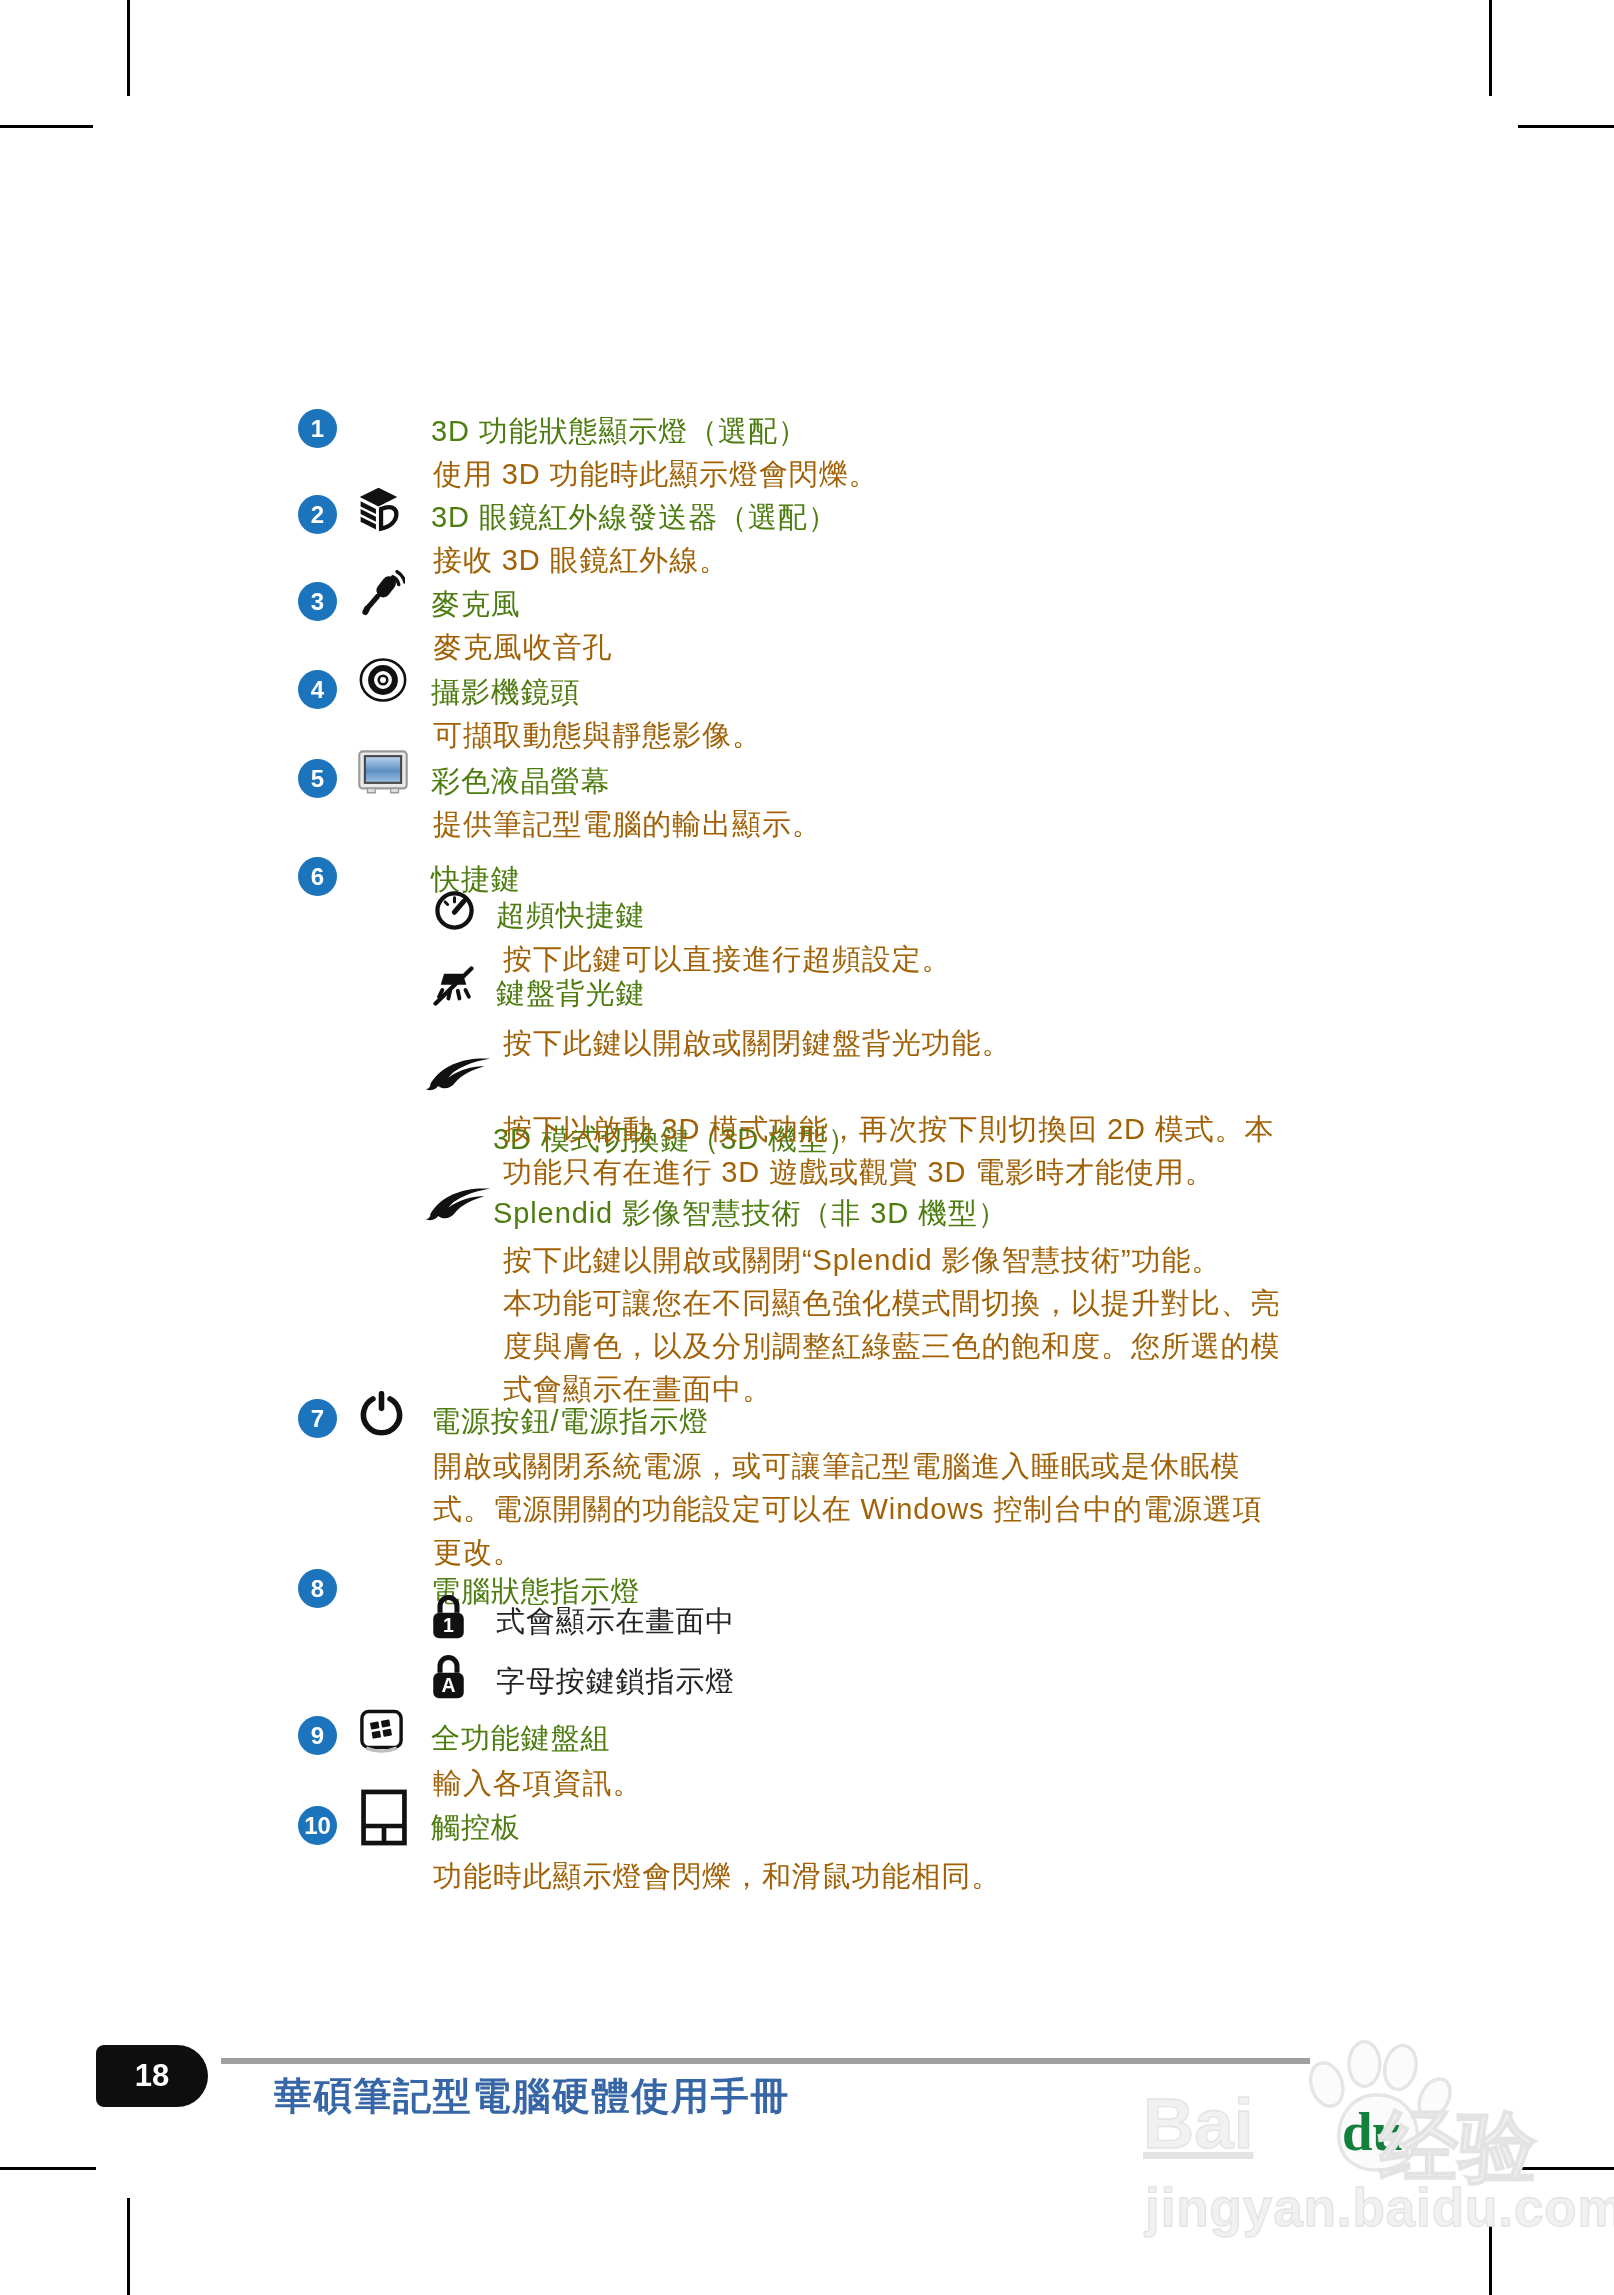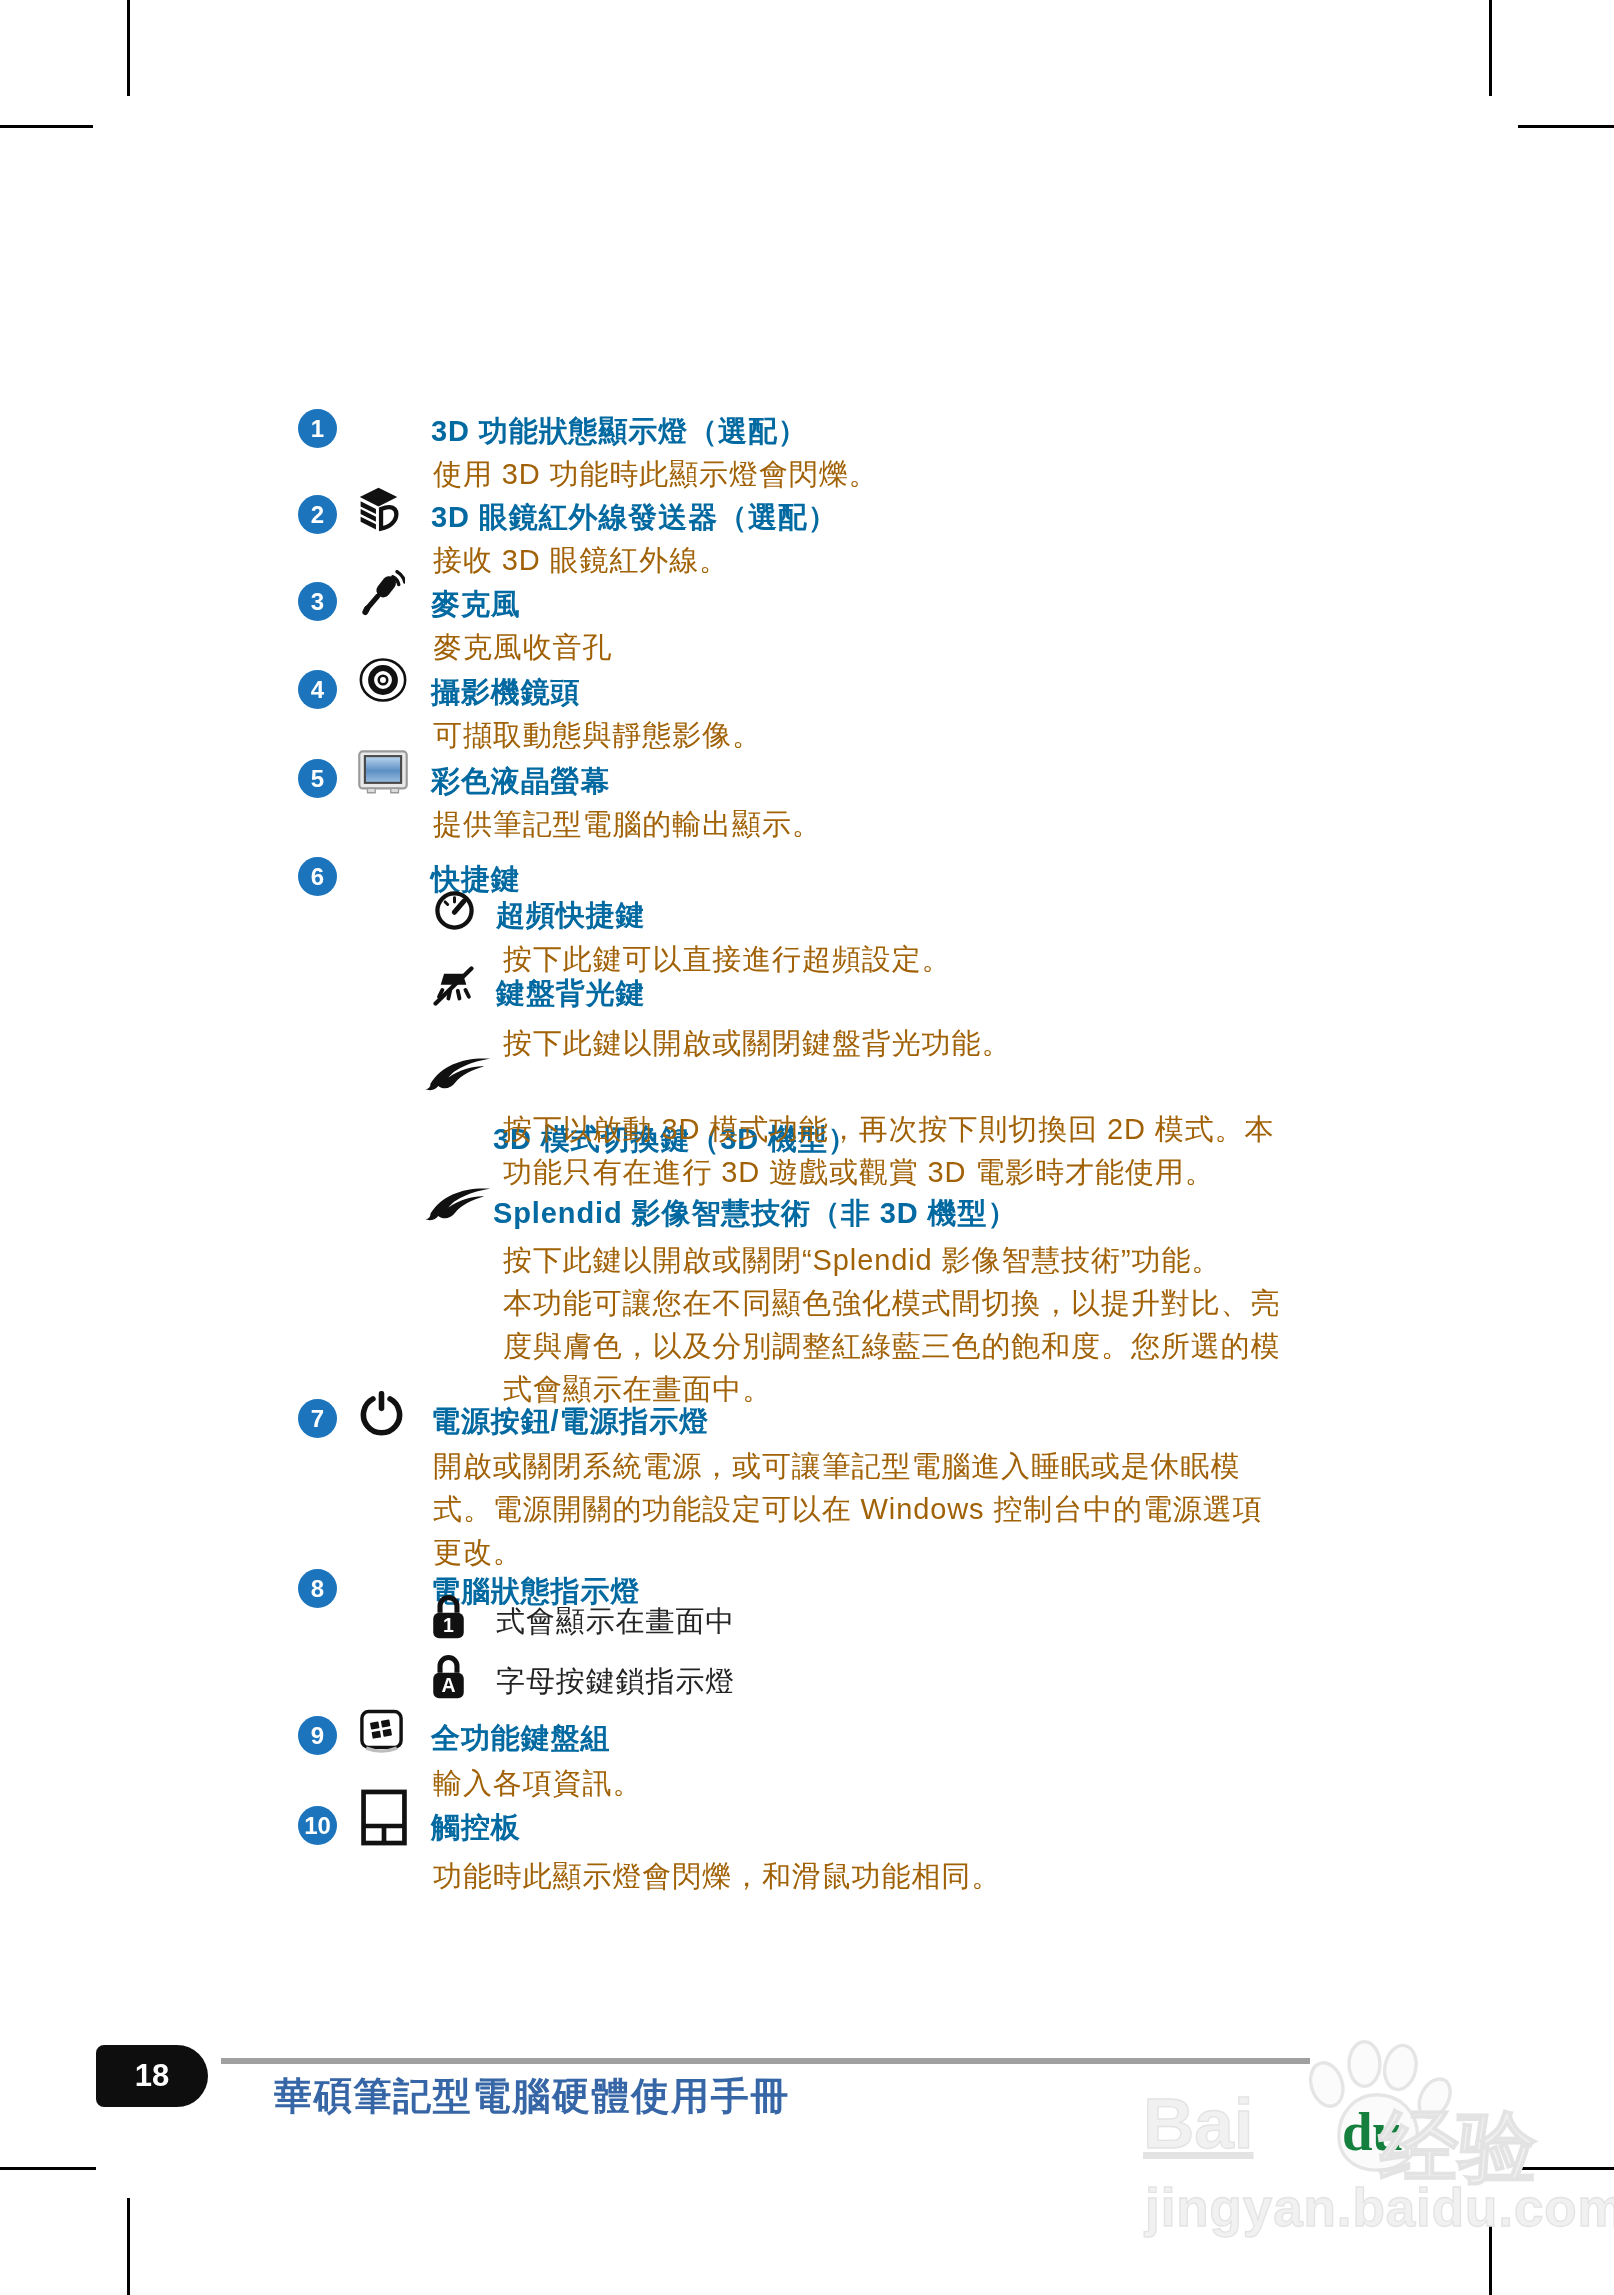--- a/index.html
+++ b/index.html
@@ -1,21 +1,21 @@
 <!DOCTYPE html>
 <html style="font-size:13.7px"><head>
 <meta charset="utf-8">
 <title>ASUS Notebook Manual p.18</title>
 <style>
   html,body{margin:0;padding:0;background:#ffffff;}
   .page{position:relative;width:1614px;height:2295px;background:#ffffff;
         font-family:"Liberation Sans","DejaVu Sans",sans-serif;overflow:hidden;}
   .num{position:absolute;width:39px;height:39px;border-radius:50%;background:#1b74bc;
        color:#fff;font-size:24px;font-weight:700;display:flex;align-items:center;justify-content:center;}
-  .ttl{position:absolute;font-size:29px;font-weight:700;color:#0369a1;white-space:nowrap;letter-spacing:0.9px;}
+  .ttl{position:absolute;font-size:29px;font-weight:400;color:#4d7c0f;white-space:nowrap;letter-spacing:0.9px;}
   .bdy{position:absolute;font-size:29px;font-weight:400;color:#a16207;line-height:43px;
        white-space:pre-line;letter-spacing:0.9px;}
   .lbl{position:absolute;font-size:29px;font-weight:400;color:#242424;white-space:nowrap;letter-spacing:0.9px;}
   .icon{position:absolute;display:flex;align-items:center;justify-content:center;}
   .mark{position:absolute;background:#000;}
   .tab{position:absolute;left:96px;top:2045px;width:112px;height:62px;background:#0e0e0e;
        border-radius:8.6px 33px 33px 8.6px;display:flex;align-items:center;justify-content:center;}
   .tab span{color:#fff;font-size:31px;font-weight:700;}
   .footline{position:absolute;left:221px;top:2058px;width:1089px;height:6px;background:#a0a0a0;}
   .foottitle{position:absolute;left:274px;top:2071px;font-size:38px;font-weight:700;

